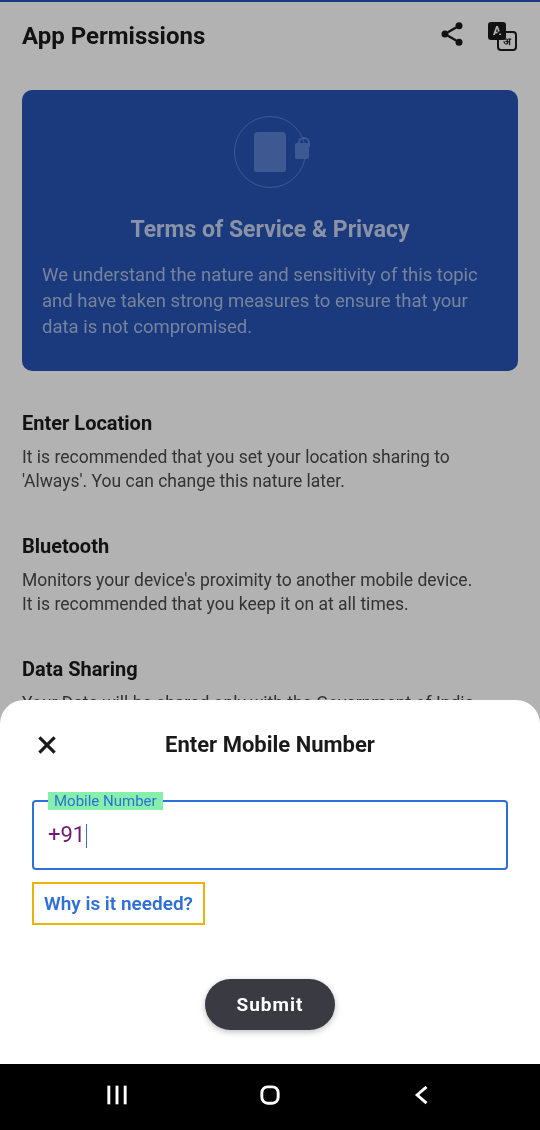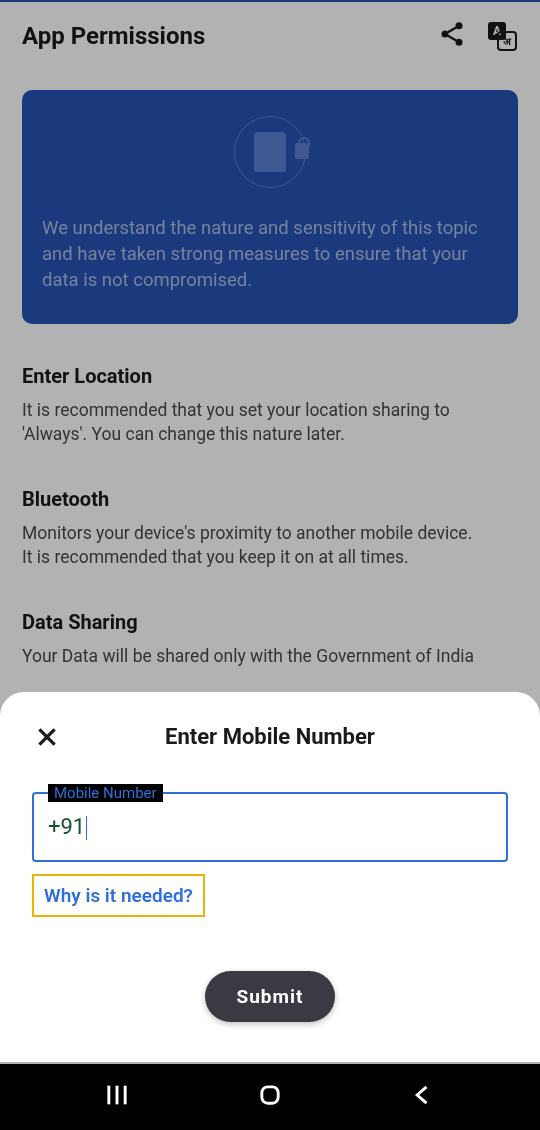--- a/index.html
+++ b/index.html
@@ -137,21 +137,21 @@
       position: absolute;
       top: 0;
       left: 0;
       right: 0;
       bottom: 0;
       background: rgba(0, 0, 0, 0.3);
     }
     
     .modal {
       position: absolute;
-      bottom: 68px;
+      bottom: 60px;
       left: 0;
       right: 0;
       background: #fff;
       border-radius: 24px 24px 0 0;
       padding: 30px 32px 40px;
     }
     
     .modal-header {
       display: flex;
       align-items: center;
@@ -186,29 +186,29 @@
       border: 2px solid #2f6fd8;
       border-radius: 4px;
       padding: 20px 14px;
       margin-bottom: 12px;
     }
     
     .input-label {
       position: absolute;
       top: -10px;
       left: 14px;
-      background: #000000;
+      background: #86efac;
       padding: 0 6px;
       color: #2f6fd8;
       font-size: 15px;
     }
     
     .input-value {
       font-size: 22px;
-      color: #14532d;
+      color: #701a75;
       border: none;
       outline: none;
       width: 100%;
     }
     
     .cursor {
       display: inline-block;
       width: 1px;
       height: 24px;
       background: #2f6fd8;
@@ -290,20 +290,21 @@
       </svg>
     </div>
   </div>
 </div>
 
 <div class="terms-card">
   <div class="emblem-circle">
     <div class="emblem-inner"></div>
     <div class="lock-badge"></div>
   </div>
+  <div class="terms-title">Terms of Service &amp; Privacy</div>
   <div class="terms-desc">We understand the nature and sensitivity of this topic and have taken strong measures to ensure that your data is not compromised.</div>
 </div>
 
 <div class="section">
   <div class="section-title">Enter Location</div>
   <div class="section-desc">It is recommended that you set your location sharing to 'Always'. You can change this nature later.</div>
 </div>
 
 <div class="section">
   <div class="section-title">Bluetooth</div>

